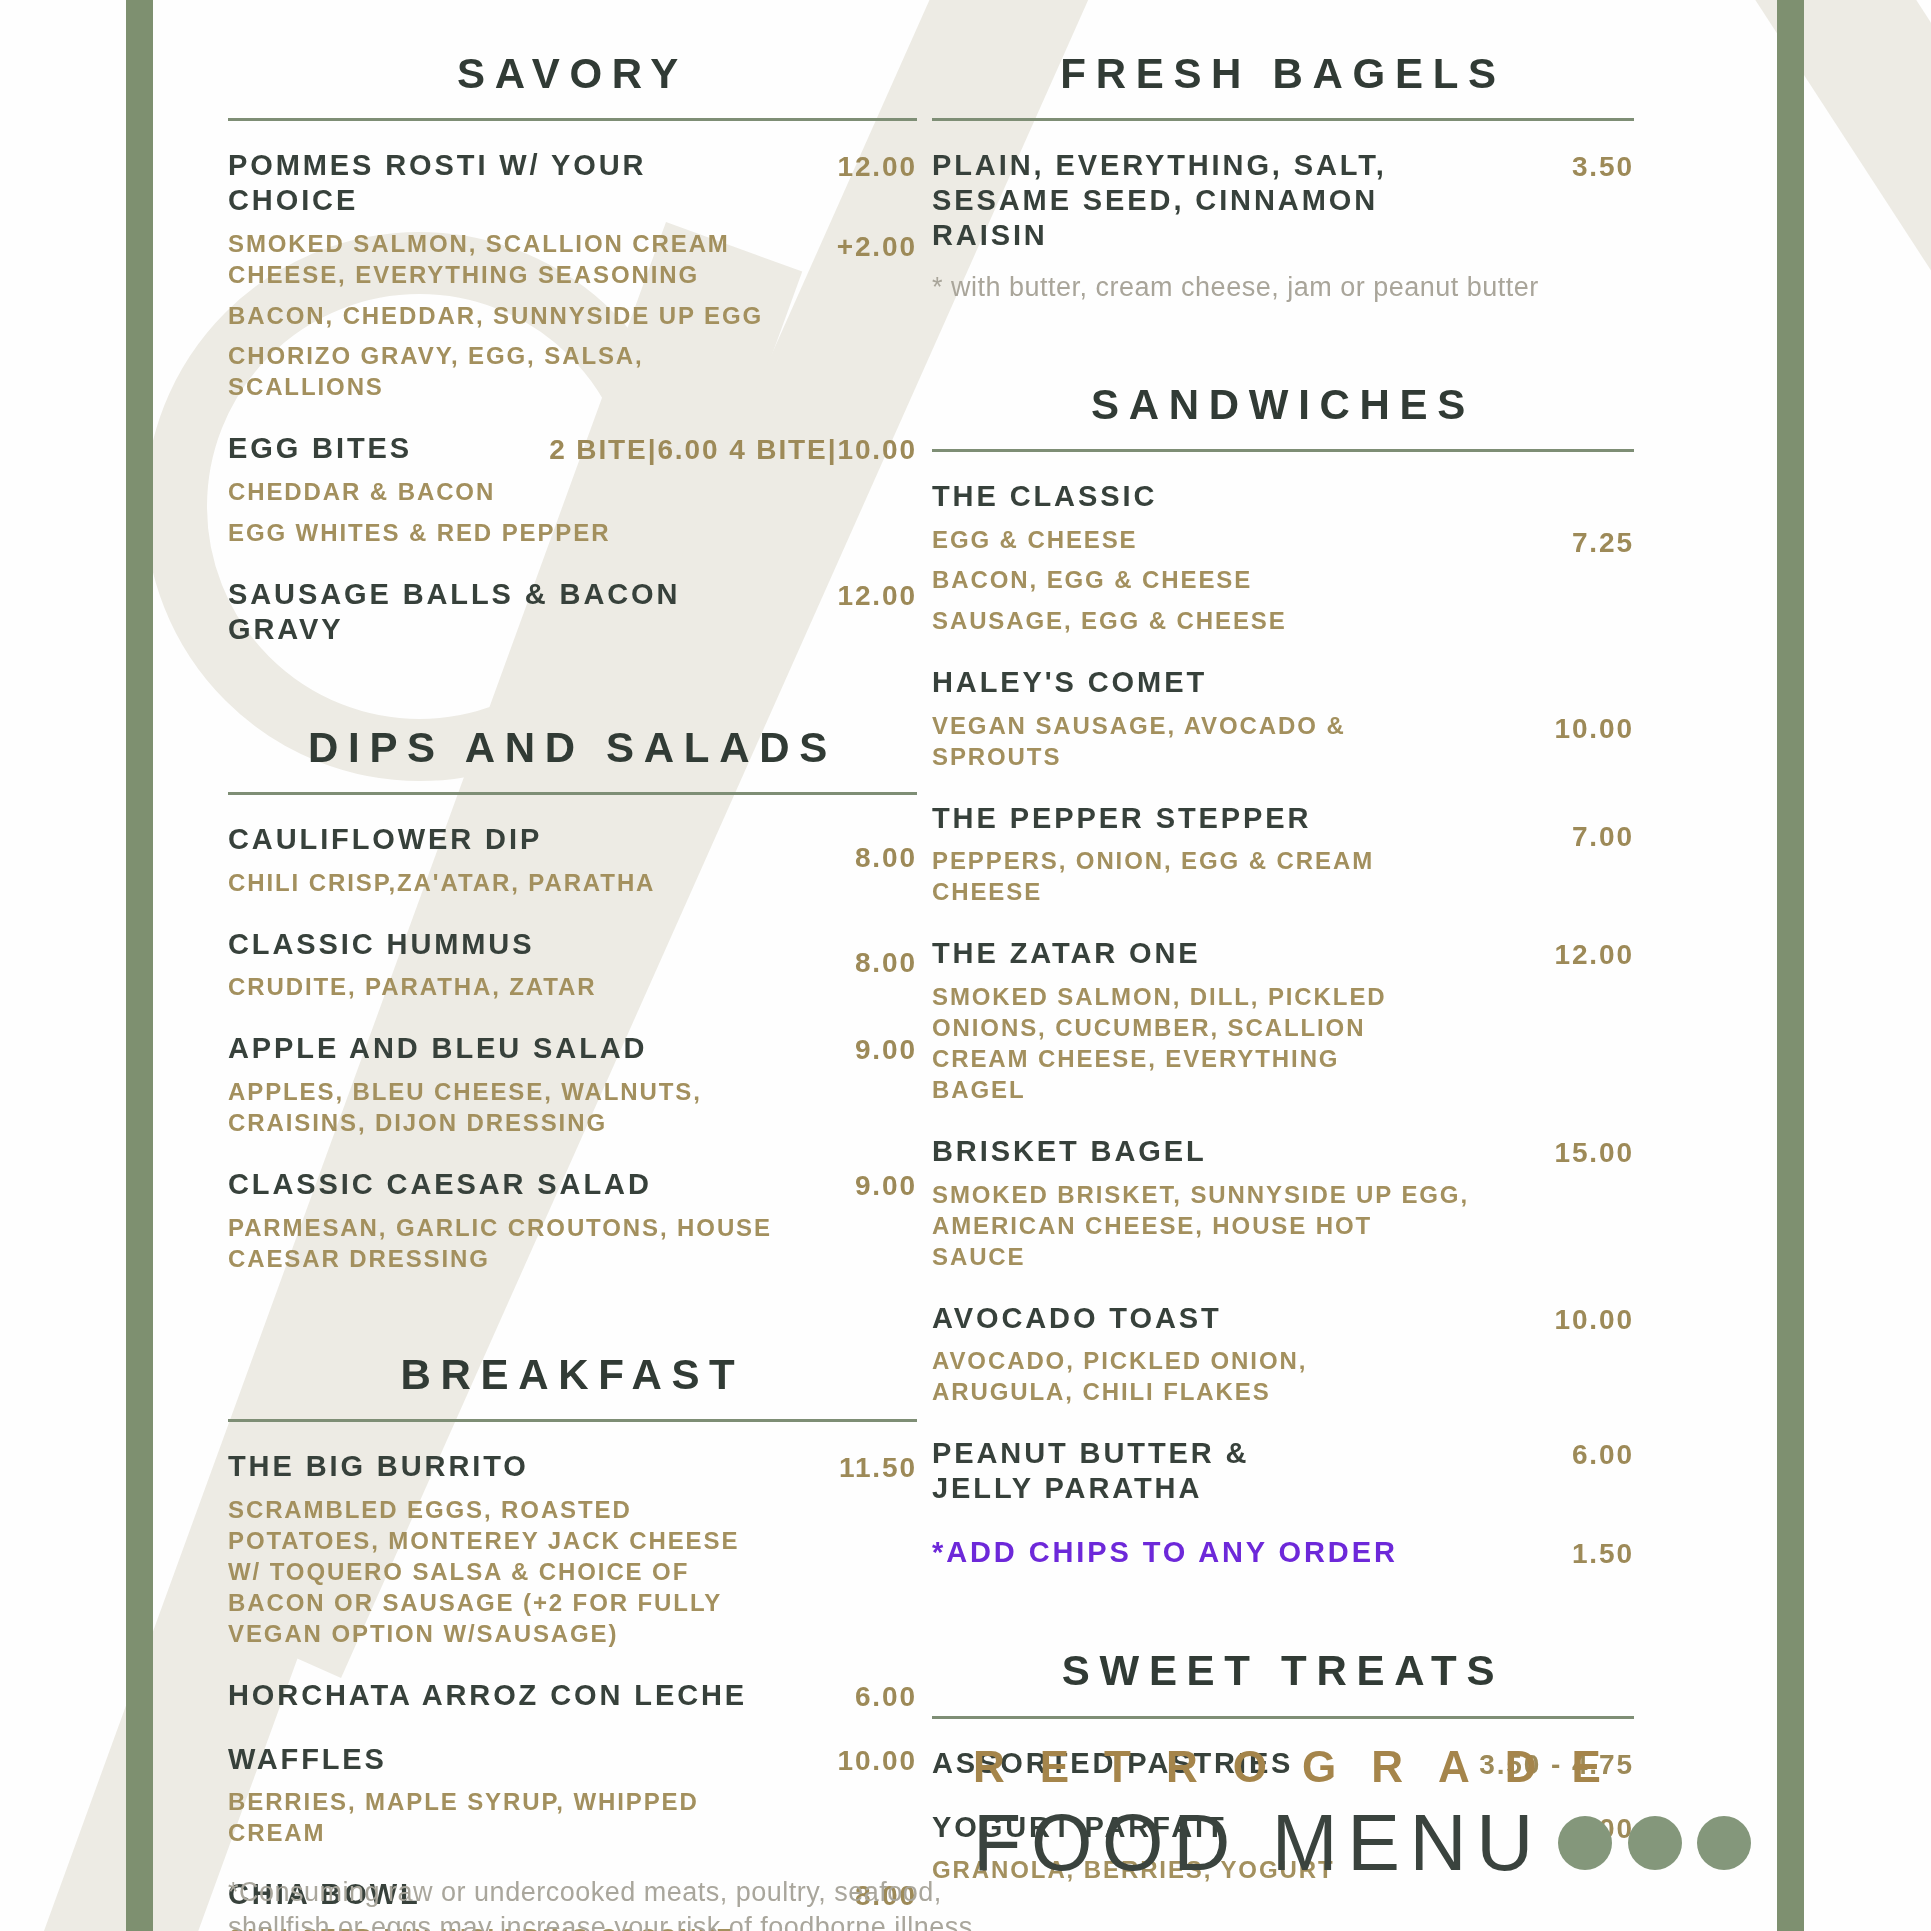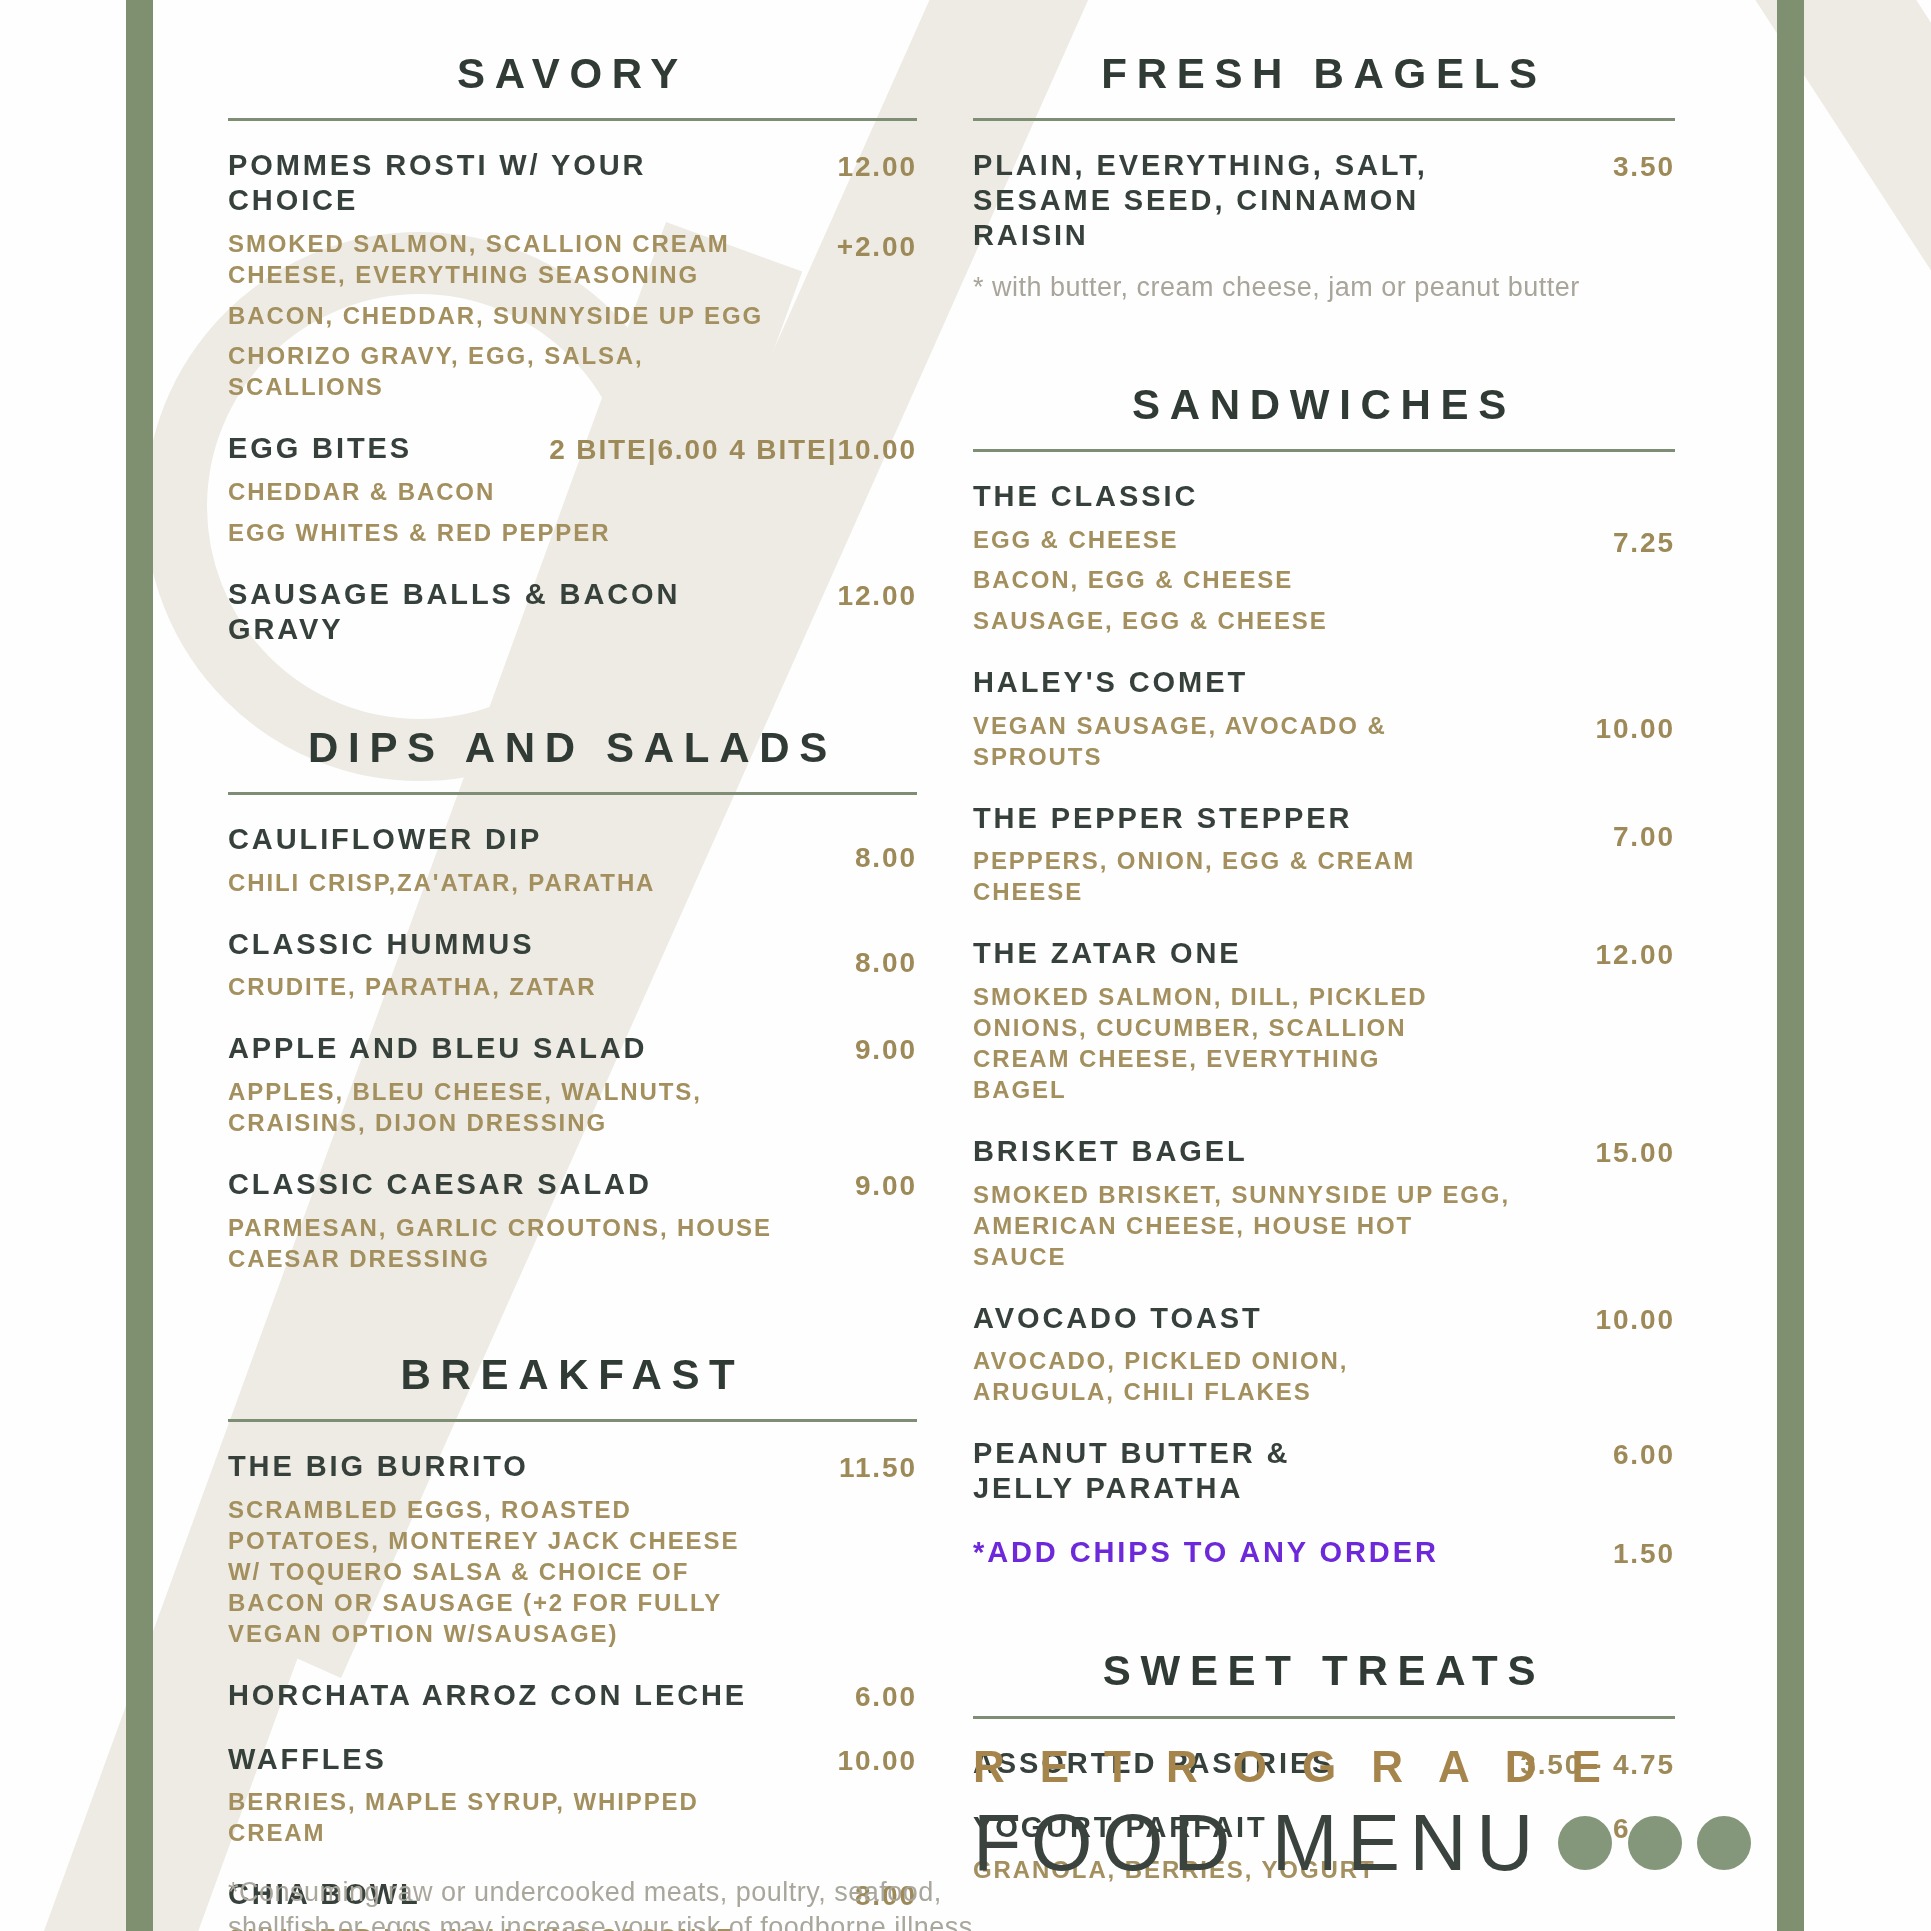--- a/index.html
+++ b/index.html
@@ -14,21 +14,21 @@
   
   .wm{position:absolute;background:#edebe4;z-index:1;}
   .wm-ring{left:145px;top:232px;width:425px;height:425px;border:62px solid #edebe4;
            background:transparent;border-radius:50%;}
   .wm-a{left:666px;top:222px;width:145px;height:2221px;transform:rotate(20deg);transform-origin:top left;}
   .wm-b{left:994px;top:-145px;width:145px;height:1931px;transform:rotate(24deg);transform-origin:top left;}
   .wm-c{left:1680px;top:-116px;width:135px;height:599px;transform:rotate(-33deg);transform-origin:top left;}
 
   .col{position:absolute;top:33px;z-index:4;}
   .col-left{left:228px;width:689px;}
-  .col-right{left:973px;width:702px;}
+  .col-right{left:932px;width:702px;}
 
   .section{margin-top:76px;}
   .section:first-child{margin-top:16px;}
   .shead{margin:0;text-align:center;font-size:42px;line-height:50px;font-weight:bold;
          letter-spacing:9.7px;color:#313b35;}
   .rule{margin-top:19.3px;border-top:3.9px solid #7e8e75;}
   .items{padding-top:27px;}
 
   .item + .item{margin-top:29px;}
   .row{position:relative;padding-right:145px;}

